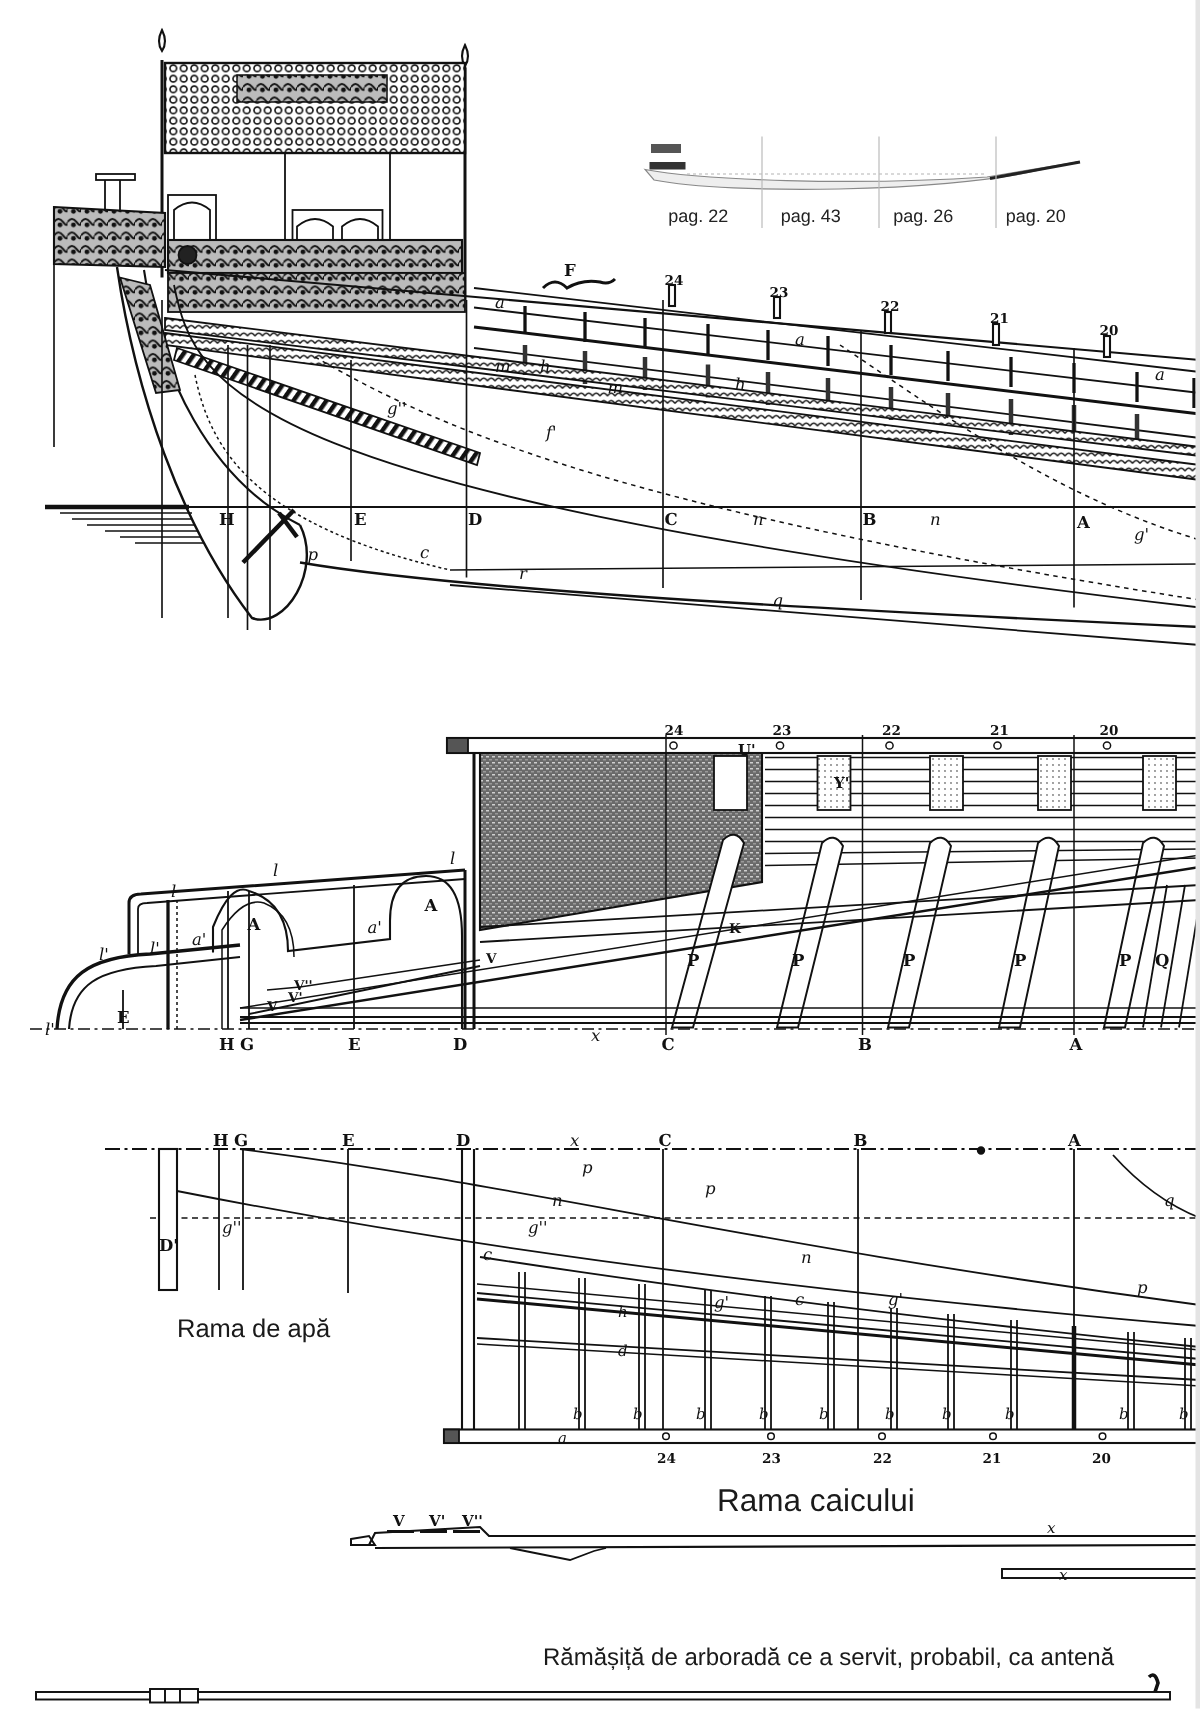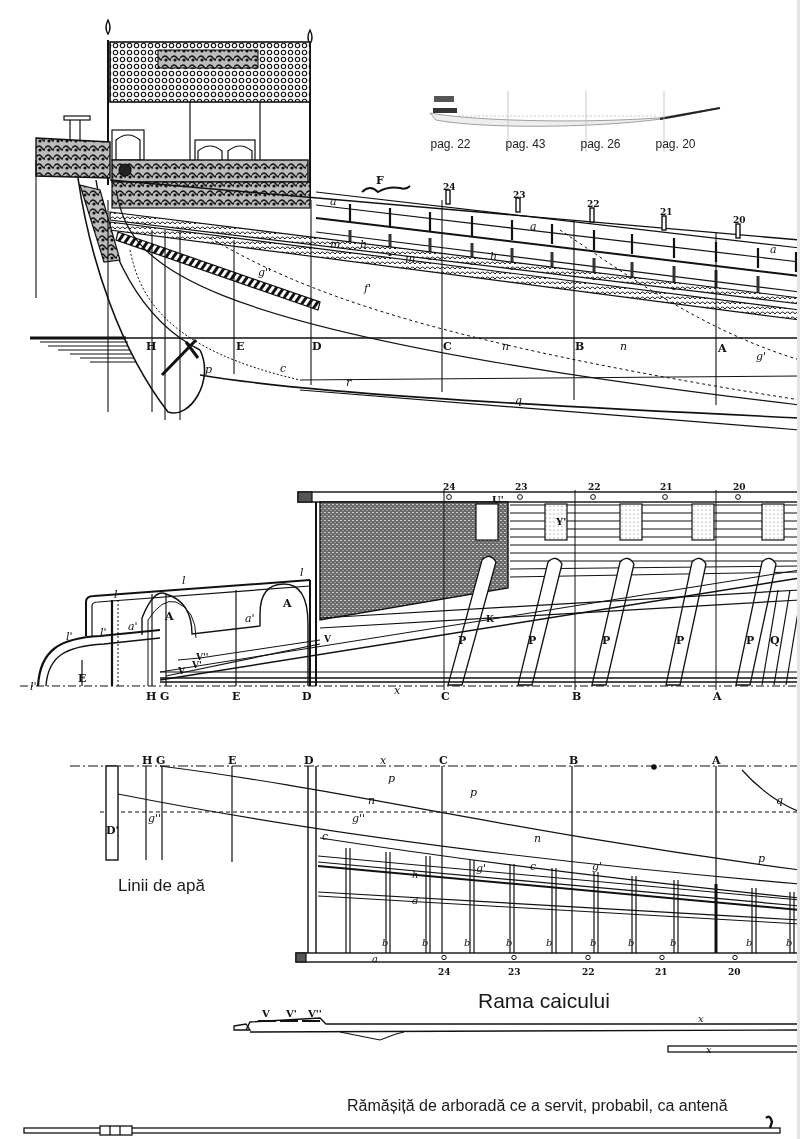--- a/index.html
+++ b/index.html
@@ -3,23 +3,23 @@
 <meta charset="utf-8">
 <style>
   html, body { margin:0; padding:0; background:#ffffff; }
   body { width:800px; height:1139px; position:relative; overflow:hidden;
          font-family:"Liberation Sans", sans-serif; color:#111; }
   .stage { position:absolute; left:0; top:0; width:800px; height:1139px; }
   svg { position:absolute; left:0; top:0; }
   .caption { position:absolute; font-family:"Liberation Sans", sans-serif; color:#1a1a1a; white-space:nowrap; }
   .cap-water { left:118px; top:876px; font-size:17px; }
   .cap-frame { left:478px; top:989px; font-size:21px; }
-  .cap-spar  { left:347px; top:1097px; font-size:16px; }
+  .cap-spar  { left:362px; top:1097px; font-size:16px; }
   .thumb { position:absolute; left:428px; top:86px; width:300px; height:66px; }
-  .thumb-labels { position:absolute; left:413px; top:137px; width:300px; height:16px; display:flex; }
+  .thumb-labels { position:absolute; left:428px; top:137px; width:300px; height:16px; display:flex; }
   .thumb-labels span { font-size:12px; color:#222; width:75px; text-align:center; font-family:"Liberation Sans", sans-serif; }
   .page-edge { position:absolute; right:0; top:0; width:3px; height:1139px; background:#e4e4e4; }
   .lbl { font-family:"DejaVu Serif", serif; font-weight:bold; fill:#111; }
   .lbl-it { font-family:"DejaVu Serif", serif; font-style:italic; fill:#111; }
 </style>
 </head>
 <body>
 
 <div class="stage">
 
@@ -467,18 +467,18 @@
 
     <g stroke="#111" fill="none" stroke-width="1.3">
       <rect x="24" y="1128" width="756" height="5" fill="#fff"></rect>
       <rect x="100" y="1126" width="32" height="9" fill="#fff"></rect>
       <line x1="110" y1="1126" x2="110" y2="1135"></line>
       <line x1="120" y1="1126" x2="120" y2="1135"></line>
       <path d="M766 1118 q 4 -4 6 4 l -2 6" stroke-width="2.4"></path>
     </g>
   </svg>
 
-  <div class="caption cap-water">Linii de apă</div>
+  <div class="caption cap-water">Rama de apă</div>
   <div class="caption cap-frame">Rama caicului</div>
   <div class="caption cap-spar">Rămășiță de arboradă ce a servit, probabil, ca antenă</div>
 
   <div class="page-edge"></div>
 </div>
 
 </body></html>

